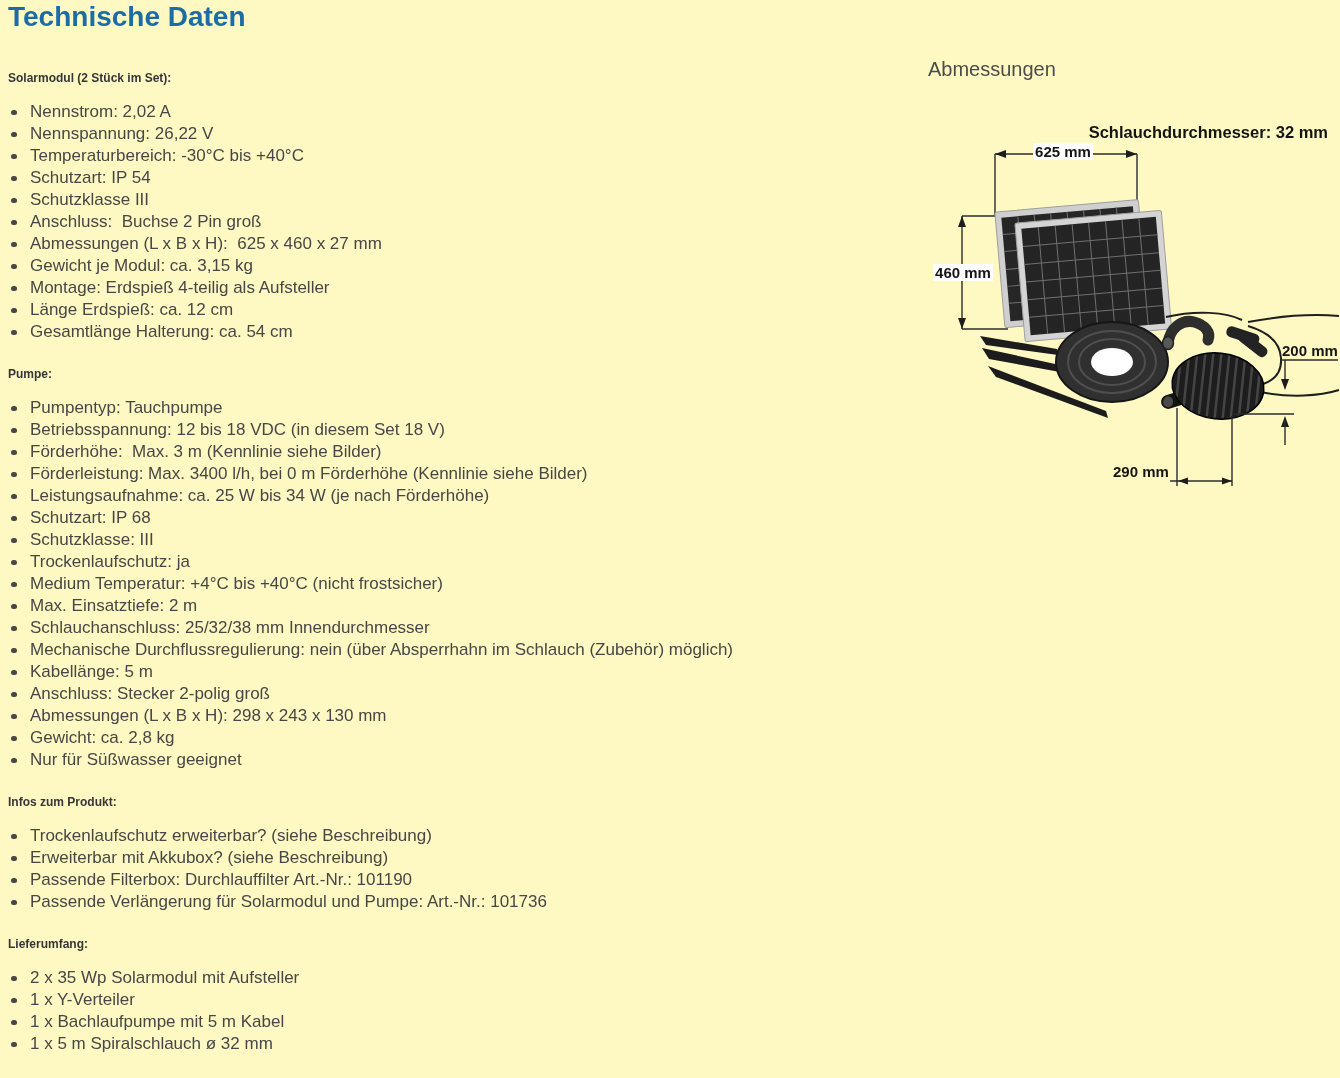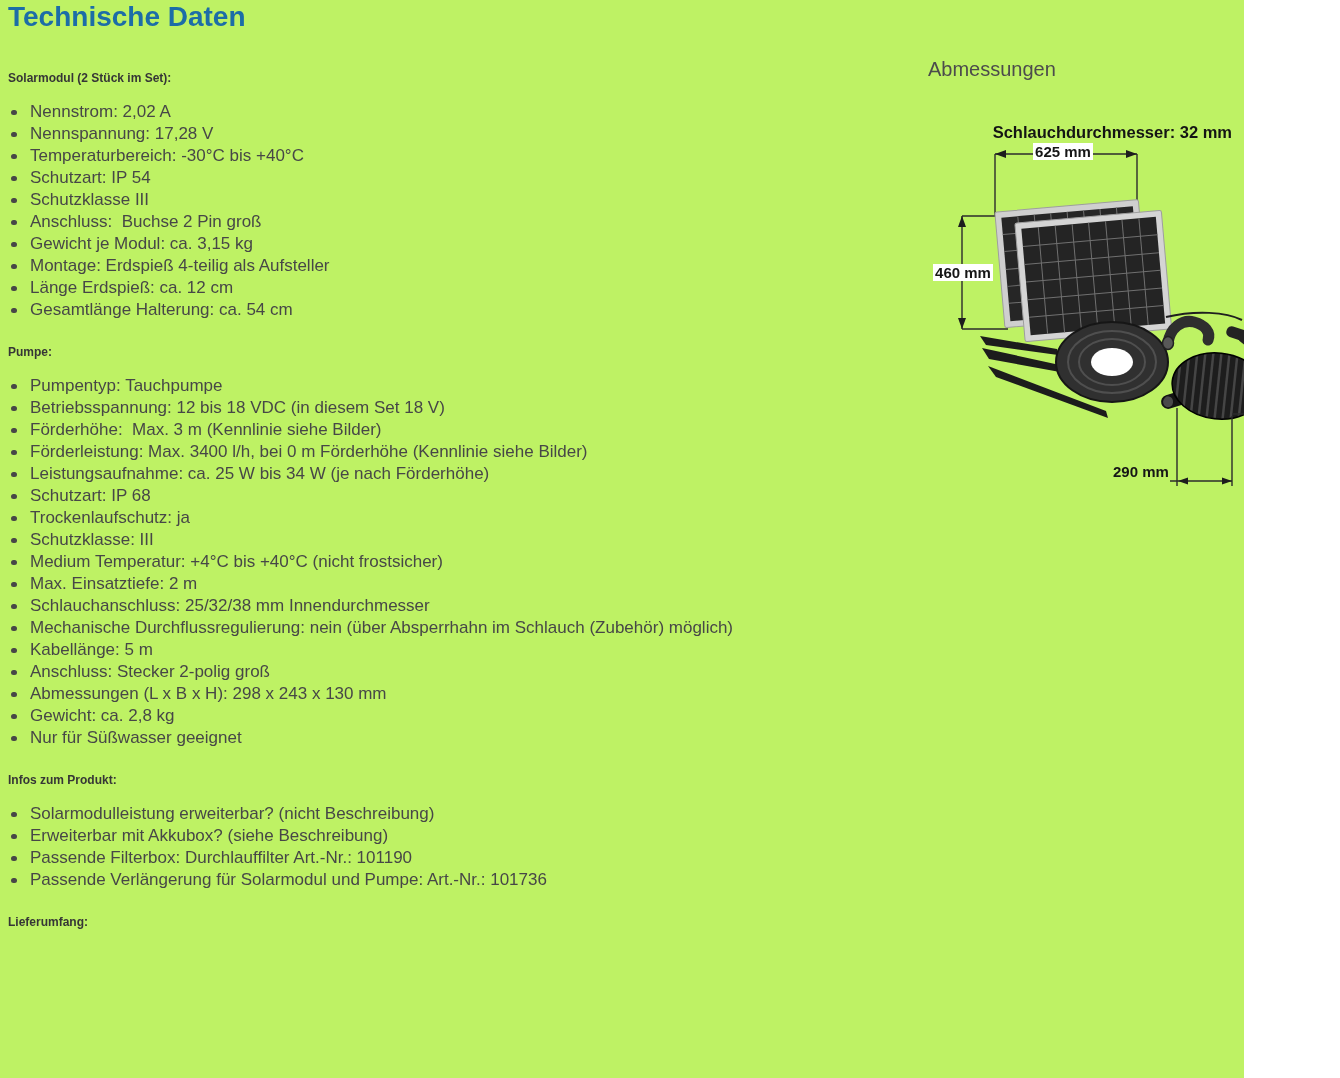--- a/index.html
+++ b/index.html
@@ -1,17 +1,17 @@
 <!DOCTYPE html>
 <html><head>
 <meta charset="utf-8">
 <style>
   html,body{margin:0;padding:0;background:#fff;}
   .canvas{
-    position:relative;width:1244px;height:1078px;background:#bef264;
+    position:relative;width:1340px;height:1078px;background:#fef9c3;
     overflow:hidden;font-family:"Liberation Sans",sans-serif;
   }
   
   .left-col{position:absolute;left:8px;top:2px;width:895px;}
   .page-title{
     font-size:28px;line-height:30px;font-weight:700;color:#1c6da7;
     margin:0 0 36px 0;
   }
   .sec-heading{
     font-size:12px;line-height:20px;font-weight:700;color:#363636;
@@ -46,58 +46,65 @@
 <body>
 
 <div class="canvas">
 
   <div class="left-col">
     <h1 class="page-title">Technische Daten</h1>
     <div>
         <h2 class="sec-heading">Solarmodul (2 Stück im Set):</h2>
         <ul class="spec-list">
           <li>Nennstrom: 2,02 A</li>
-          <li>Nennspannung: 17,28 V</li>
+          <li>Nennspannung: 26,22 V</li>
           <li>Temperaturbereich: -30°C bis +40°C</li>
           <li>Schutzart: IP 54</li>
           <li>Schutzklasse III</li>
           <li>Anschluss:  Buchse 2 Pin groß</li>
+          <li>Abmessungen (L x B x H):  625 x 460 x 27 mm</li>
           <li>Gewicht je Modul: ca. 3,15 kg</li>
           <li>Montage: Erdspieß 4-teilig als Aufsteller</li>
           <li>Länge Erdspieß: ca. 12 cm</li>
           <li>Gesamtlänge Halterung: ca. 54 cm</li>
         </ul>
         <h2 class="sec-heading">Pumpe:</h2>
         <ul class="spec-list">
           <li>Pumpentyp: Tauchpumpe</li>
           <li>Betriebsspannung: 12 bis 18 VDC (in diesem Set 18 V)</li>
           <li>Förderhöhe:  Max. 3 m (Kennlinie siehe Bilder)</li>
           <li>Förderleistung: Max. 3400 l/h, bei 0 m Förderhöhe (Kennlinie siehe Bilder)</li>
           <li>Leistungsaufnahme: ca. 25 W bis 34 W (je nach Förderhöhe)</li>
           <li>Schutzart: IP 68</li>
+          <li>Schutzklasse: III</li>
           <li>Trockenlaufschutz: ja</li>
-          <li>Schutzklasse: III</li>
           <li>Medium Temperatur: +4°C bis +40°C (nicht frostsicher)</li>
           <li>Max. Einsatztiefe: 2 m</li>
           <li>Schlauchanschluss: 25/32/38 mm Innendurchmesser</li>
           <li>Mechanische Durchflussregulierung: nein (über Absperrhahn im Schlauch (Zubehör) möglich)</li>
           <li>Kabellänge: 5 m</li>
           <li>Anschluss: Stecker 2-polig groß</li>
           <li>Abmessungen (L x B x H): 298 x 243 x 130 mm</li>
           <li>Gewicht: ca. 2,8 kg</li>
           <li>Nur für Süßwasser geeignet</li>
         </ul>
         <h2 class="sec-heading">Infos zum Produkt:</h2>
         <ul class="spec-list">
-          <li>Solarmodulleistung erweiterbar? (nicht Beschreibung)</li>
+          <li>Trockenlaufschutz erweiterbar? (siehe Beschreibung)</li>
           <li>Erweiterbar mit Akkubox? (siehe Beschreibung)</li>
           <li>Passende Filterbox: Durchlauffilter Art.-Nr.: 101190</li>
           <li>Passende Verlängerung für Solarmodul und Pumpe: Art.-Nr.: 101736</li>
         </ul>
         <h2 class="sec-heading">Lieferumfang:</h2>
+        <ul class="spec-list">
+          <li>2 x 35 Wp Solarmodul mit Aufsteller</li>
+          <li>1 x Y-Verteiler</li>
+          <li>1 x Bachlaufpumpe mit 5 m Kabel</li>
+          <li>1 x 5 m Spiralschlauch ø 32 mm</li>
+        </ul>
       </div>
   </div>
 
   <div class="fig-heading">Abmessungen</div>
   <div class="hose-note">Schlauchdurchmesser: 32 mm</div>
 
   <svg class="figure-svg" width="410" height="360" viewBox="0 0 410 360" xmlns="http://www.w3.org/2000/svg">
     <defs>
       <clipPath id="pumpclip">
           <ellipse cx="0" cy="0" rx="45" ry="32"></ellipse>

